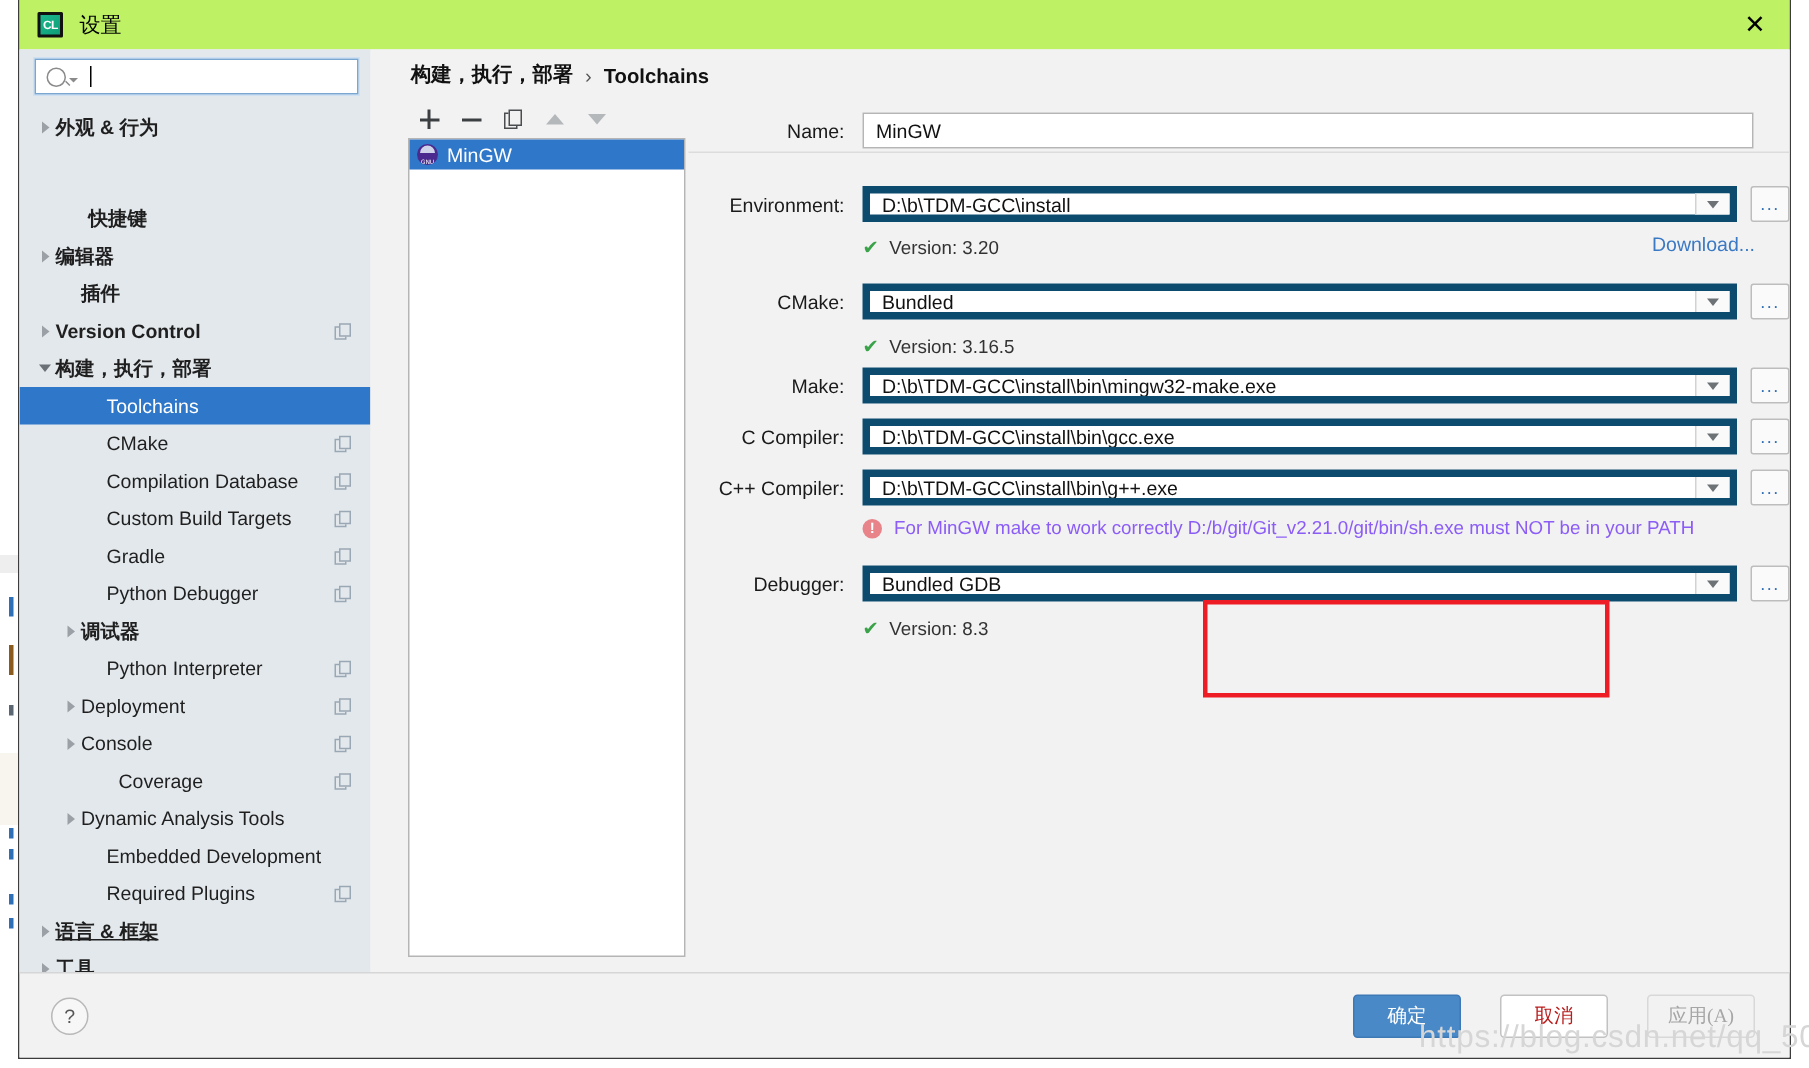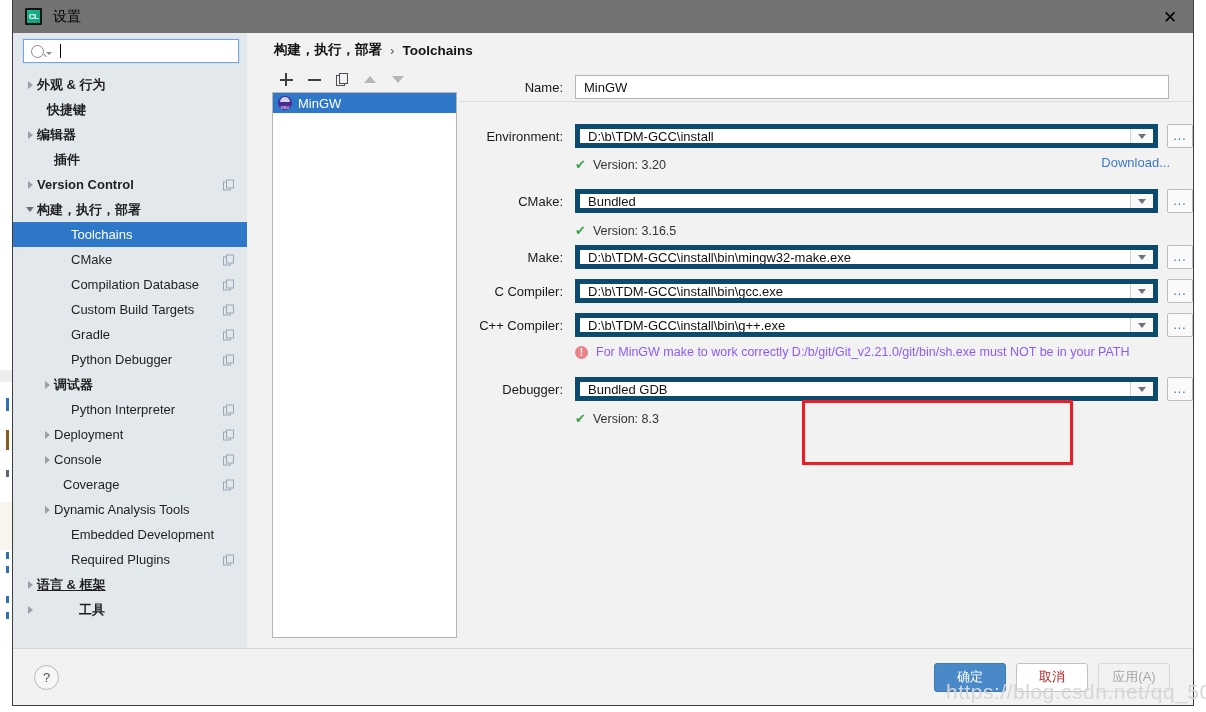--- a/index.html
+++ b/index.html
@@ -12,21 +12,21 @@
   
   #bg-layer{position:absolute;inset:0;background:#ffffff;}
   .bg-strip{position:absolute;left:0;}
   
   #dialog{
     position:absolute;left:12px;top:0;width:1182px;height:706px;
     background:#f2f2f2;border:1px solid #3c3c3c;border-top:none;
     box-sizing:border-box;display:flex;flex-direction:column;
   }
   
-  #titlebar{height:33px;background:#737373;position:relative;flex:0 0 auto;
+  #titlebar{height:33px;background:#bef264;position:relative;flex:0 0 auto;
             display:flex;align-items:center;}
   .cl-logo{width:17px;height:17px;margin-left:12px;border:1px solid #111;
            background:#111;border-radius:1px;position:relative;box-sizing:border-box;}
   .cl-logo span{position:absolute;inset:1px;display:flex;align-items:center;
      justify-content:center;font-size:8px;font-weight:bold;color:#fff;
      background:linear-gradient(135deg,#1ab88d 0%,#0f9d78 100%);letter-spacing:-.5px;}
   #title-text{margin-left:11px;font-size:14px;color:#000;}
   #close-btn{position:absolute;right:0;top:0;width:46px;height:33px;
      display:flex;align-items:center;justify-content:center;font-size:17px;
      color:#000;cursor:pointer;font-family:"DejaVu Sans",sans-serif;}
@@ -129,21 +129,21 @@
      cursor:pointer;}
   .divline{position:absolute;height:1px;background:#dcdcdc;}
   #redbox{position:absolute;left:555px;top:367px;width:271px;height:65px;
      border:3px solid #ee1c25;box-sizing:border-box;pointer-events:none;}
   
   #footer{height:56px;flex:0 0 auto;border-top:1px solid #d6d6d6;background:#f2f2f2;
      display:flex;align-items:center;position:relative;}
   #help-btn{width:25px;height:25px;border-radius:50%;border:1px solid #b8b8b8;
      background:#f7f7f7;margin-left:21px;display:flex;align-items:center;
      justify-content:center;font-size:13px;color:#555;cursor:pointer;box-sizing:border-box;}
-  #footer-btns{position:absolute;right:23px;display:flex;gap:10px;}
+  #footer-btns{position:absolute;right:23px;display:flex;gap:26px;font-family:Liberation Serif, serif;}
   .dbtn{width:72px;height:29px;border-radius:3px;display:flex;align-items:center;
      justify-content:center;font-size:13px;cursor:pointer;box-sizing:border-box;}
   .dbtn.primary{background:#4a89c8;border:1px solid #3d79b4;color:#fff;}
   .dbtn.normal{background:#fff;border:1px solid #c2c2c2;color:#b91c1c;}
   .dbtn.disabled{background:#f2f2f2;border:1px solid #d8d8d8;color:#a6a6a6;cursor:default;}
   #watermark{position:absolute;left:946px;top:680px;font-size:21px;color:#d6d6d6;
      white-space:nowrap;letter-spacing:.5px;pointer-events:none;
      font-family:"Liberation Sans",sans-serif;}
 </style>
 </head>
@@ -184,21 +184,21 @@
           <div id="search-caret"></div>
         </div>
       </div>
       <div id="tree">
           <div class="tree-row" style="padding-left: 10px;">
             <div class="tw">
               <i></i>
             </div>
             <span class="tlabel cjk">外观 &amp; 行为</span>
           </div>
-          <div class="tree-row" style="padding-left: 20px;">
+          <div class="tree-row" style="padding-left: 32px; margin-top: 36px;">
             <div class="tw"></div>
             <span class="tlabel cjk">快捷键</span>
           </div>
           <div class="tree-row" style="padding-left: 10px;">
             <div class="tw">
               <i></i>
             </div>
             <span class="tlabel cjk">编辑器</span>
           </div>
           <div class="tree-row" style="padding-left: 27px;">
@@ -292,21 +292,21 @@
           <div class="tree-row" style="padding-left: 27px;">
             <div class="tw">
               <i></i>
             </div>
             <span class="tlabel">Console</span>
             <span class="cfgicon">
               <b class="a"></b>
               <b class="b"></b>
             </span>
           </div>
-          <div class="tree-row" style="padding-left: 36px;">
+          <div class="tree-row" style="padding-left: 52px;">
             <div class="tw"></div>
             <span class="tlabel">Coverage</span>
             <span class="cfgicon">
               <b class="a"></b>
               <b class="b"></b>
             </span>
           </div>
           <div class="tree-row" style="padding-left: 27px;">
             <div class="tw">
               <i></i>
@@ -324,21 +324,21 @@
               <b class="a"></b>
               <b class="b"></b>
             </span>
           </div>
           <div class="tree-row" style="padding-left: 10px; text-decoration: underline;">
             <div class="tw">
               <i></i>
             </div>
             <span class="tlabel cjk">语言 &amp; 框架</span>
           </div>
-          <div class="tree-row" style="padding-left: 10px; gap: 42px;">
+          <div class="tree-row" style="padding-left: 10px;">
             <div class="tw">
               <i></i>
             </div>
             <span class="tlabel cjk">工具</span>
           </div>
         </div>
     </div>
 
     <div id="rightpane">
 

